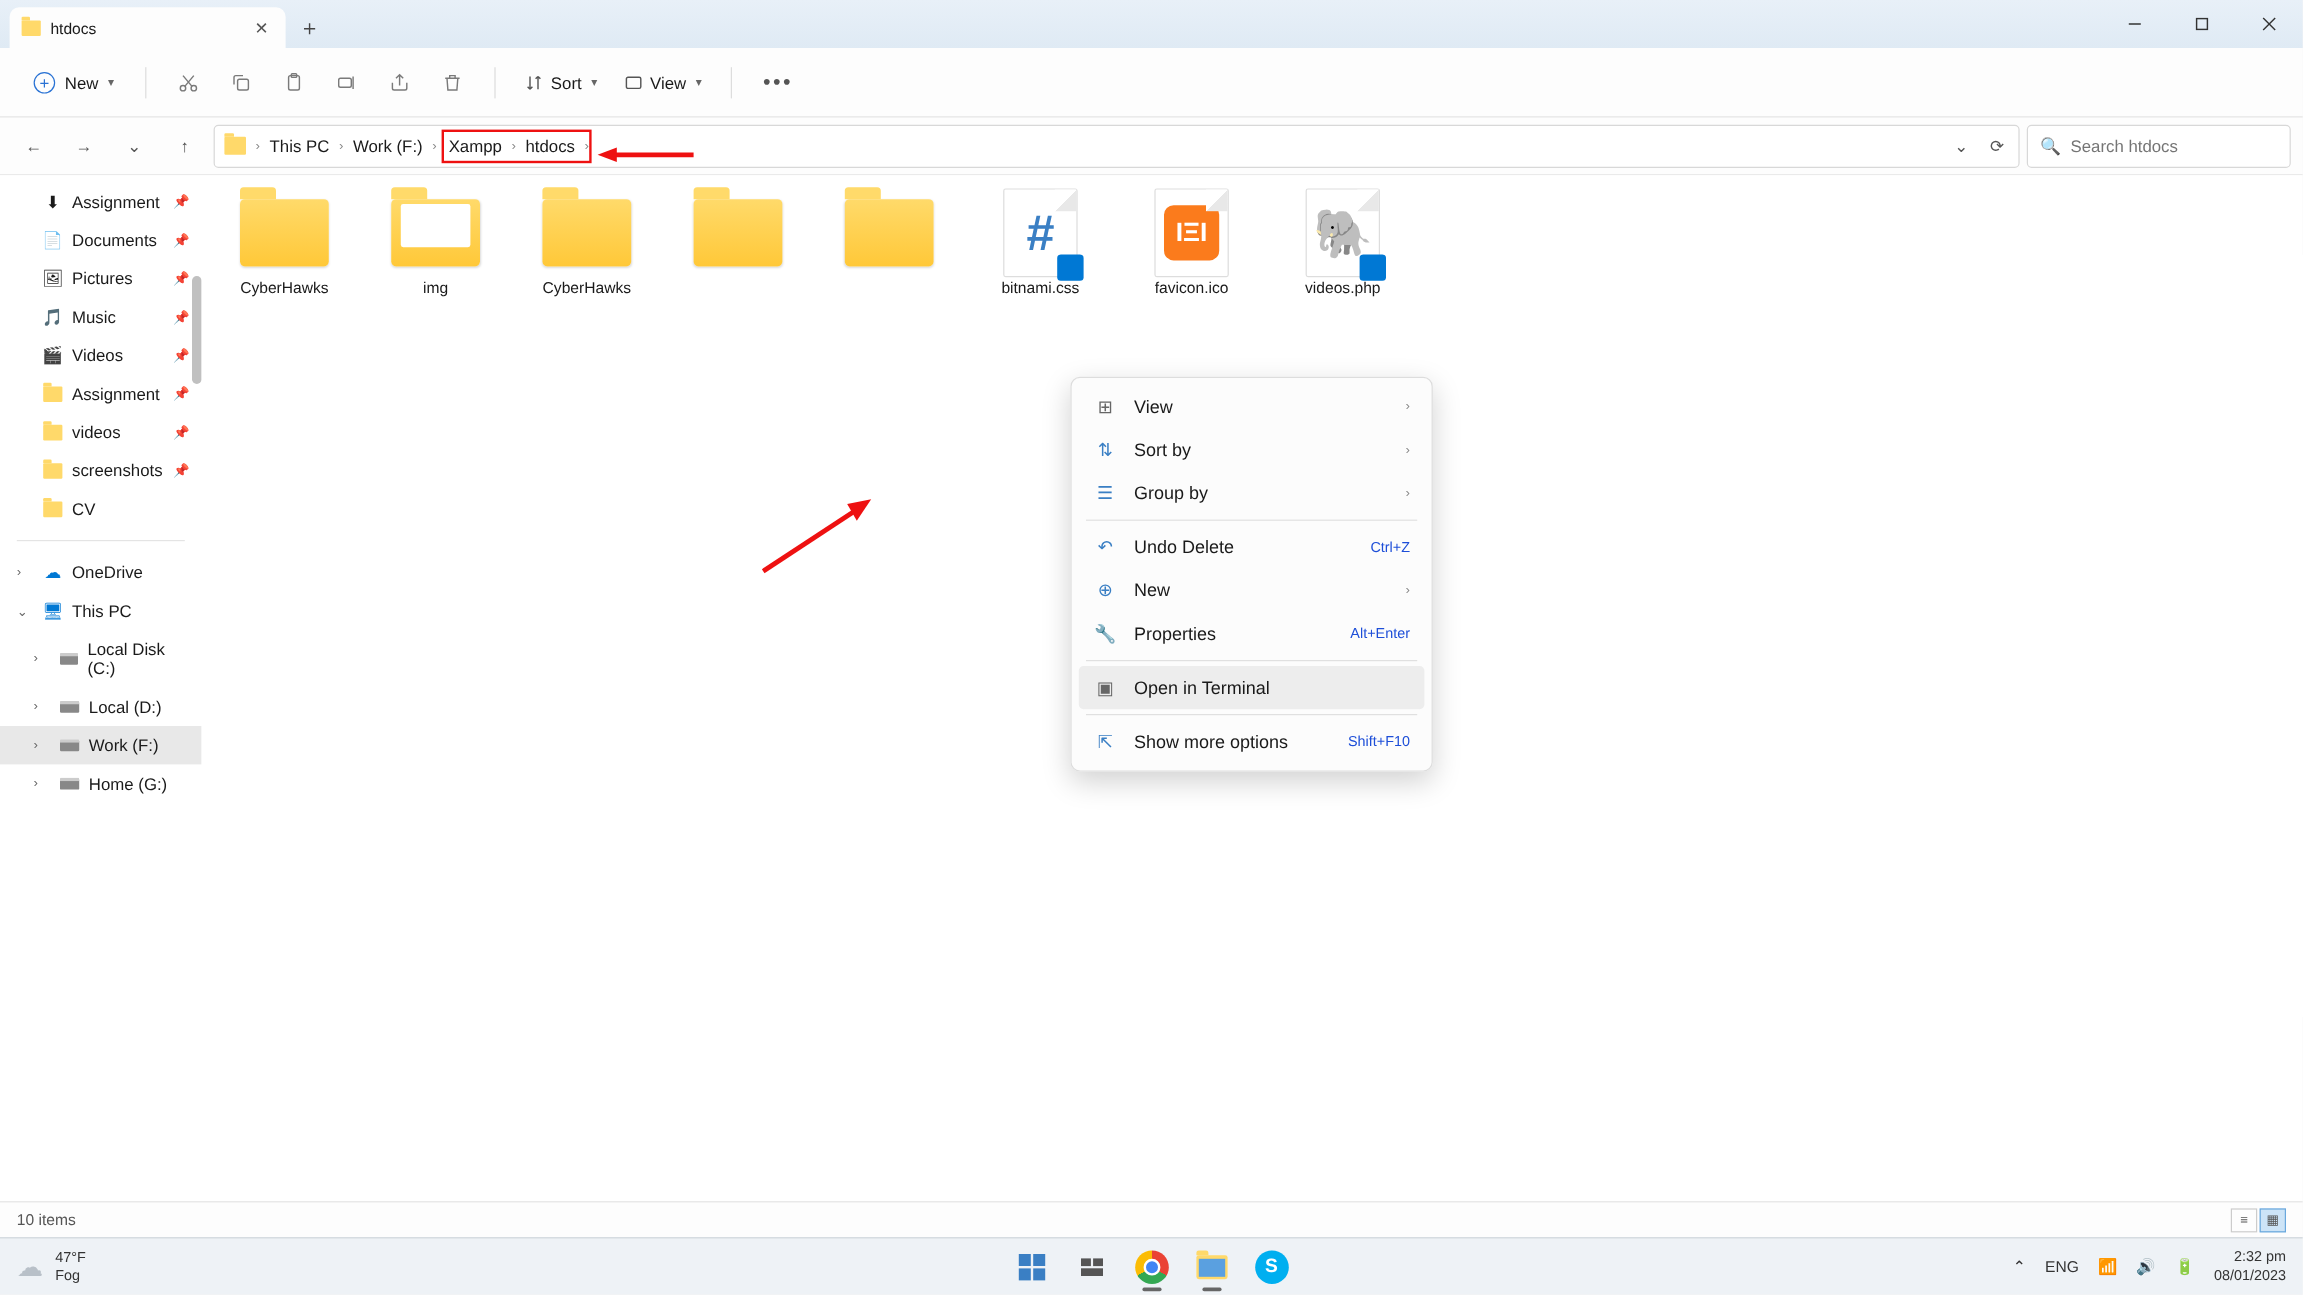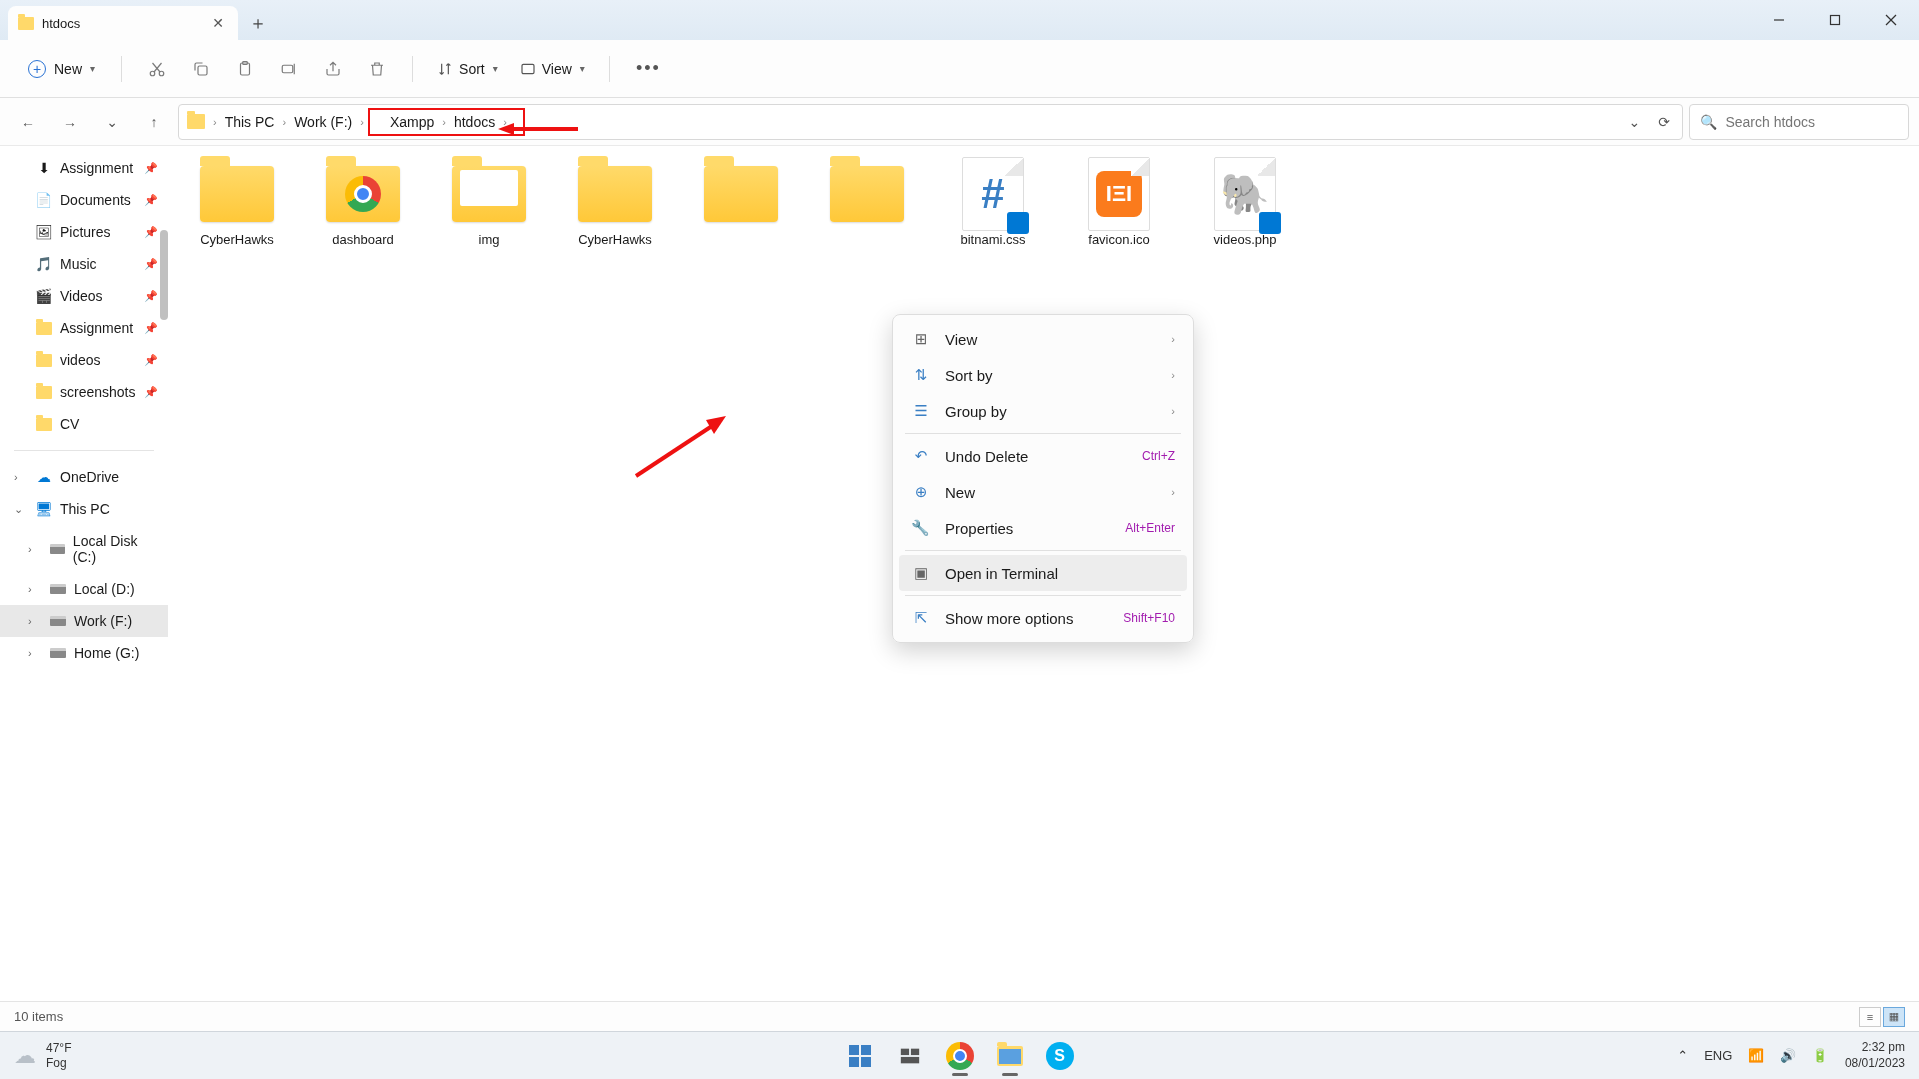--- a/index.html
+++ b/index.html
@@ -29,21 +29,21 @@
   .tb-more { font-size: 18px; letter-spacing: 2px; color: #555; padding: 0 10px; cursor: pointer; }
   
   
   .addr-row { height: 48px; background: #fdfdfd; display: flex; align-items: center; padding: 0 10px; gap: 6px; border-bottom: 1px solid #eaeaea; }
   .nav-btn { width: 36px; height: 36px; display: flex; align-items: center; justify-content: center; color: #555; cursor: pointer; border-radius: 4px; }
   .addr-bar { flex: 1; height: 36px; border: 1px solid #d8d8d8; border-radius: 4px; display: flex; align-items: center; padding: 0 8px; gap: 4px; background: #fff; }
   .addr-folder { width: 18px; height: 15px; background: #ffd96a; border-radius: 1px; margin-right: 4px; position: relative; }
   .addr-folder::before { content: ""; position: absolute; top: -3px; left: 0; width: 8px; height: 3px; background: #ffd96a; border-radius: 1px 1px 0 0; }
   .crumb { padding: 2px 4px; cursor: pointer; font-size: 14px; }
   .crumb-sep { color: #888; font-size: 11px; }
-  .highlight-box { border: 2.5px solid #e11; padding: 2px 16px; display: flex; align-items: center; gap: 4px; }
+  .highlight-box { border: 2.5px solid #e11; padding: 2px 0; display: flex; align-items: center; gap: 4px; }
   .addr-end { margin-left: auto; display: flex; gap: 10px; color: #555; }
   .addr-end span { cursor: pointer; padding: 4px; }
   .search-box { width: 220px; height: 36px; border: 1px solid #d8d8d8; border-radius: 4px; display: flex; align-items: center; padding: 0 10px; gap: 8px; color: #888; background: #fff; }
   .search-box input { border: none; outline: none; flex: 1; font-size: 14px; color: #555; }
   
   
   .main { display: flex; height: calc(100% - 40px - 58px - 48px - 30px - 48px); background: #fff; }
   .sidebar { width: 168px; padding: 6px 0; overflow: hidden; position: relative; }
   .sb-scroll { position: absolute; right: 0; top: 84px; width: 8px; height: 90px; background: #c0c0c0; border-radius: 4px; }
   .sb-item { display: flex; align-items: center; gap: 8px; padding: 8px 10px 8px 36px; cursor: pointer; font-size: 14px; position: relative; }
@@ -78,21 +78,21 @@
   .php-elephant { font-size: 40px; color: #7a5bb5; }
   .item-label { font-size: 13px; text-align: center; word-break: break-word; }
   
   
   .ctx-menu { position: absolute; left: 724px; top: 168px; width: 302px; background: rgba(252,252,252,0.97); border: 1px solid #ddd; border-radius: 8px; box-shadow: 0 8px 24px rgba(0,0,0,.18); padding: 6px; z-index: 100; }
   .ctx-item { display: flex; align-items: center; gap: 14px; padding: 8px 12px; border-radius: 4px; cursor: pointer; font-size: 15px; position: relative; }
   .ctx-item.hover { background: #ededed; }
   .ctx-item .ctx-icon { width: 20px; height: 20px; display: flex; align-items: center; justify-content: center; color: #4a6; }
   .ctx-item .ctx-icon.blue { color: #3a7fc4; }
   .ctx-item .ctx-icon.gray { color: #666; }
-  .ctx-item .ctx-sub { margin-left: auto; color: #a21caf; font-size: 12px; }
+  .ctx-item .ctx-sub { margin-left: auto; color: #1d4ed8; font-size: 12px; }
   .ctx-item .ctx-chev { margin-left: auto; color: #888; font-size: 11px; }
   .ctx-sep { height: 1px; background: #e0e0e0; margin: 4px 6px; }
   
   
   .arrow { position: absolute; z-index: 50; }
   .arrow svg { overflow: visible; }
   
   
   .statusbar { height: 30px; background: #fdfdfd; border-top: 1px solid #e4e4e4; display: flex; align-items: center; padding: 0 14px; font-size: 13px; color: #555; }
   .sb-view-btns { margin-left: auto; display: flex; gap: 2px; }
@@ -319,28 +319,20 @@
   <div class="content">
     <div class="grid" id="file-grid">
         <div class="item">
           <div class="item-icon">
             <div class="folder-lg"></div>
           </div>
           <div class="item-label">CyberHawks</div>
         </div>
         <div class="item">
           <div class="item-icon">
-            <div class="folder-lg">
-              <div class="chrome-badge"></div>
-            </div>
-          </div>
-          <div class="item-label">dashboard</div>
-        </div>
-        <div class="item">
-          <div class="item-icon">
             <div class="folder-lg with-content"></div>
           </div>
           <div class="item-label">img</div>
         </div>
         <div class="item">
           <div class="item-icon">
             <div class="folder-lg"></div>
           </div>
           <div class="item-label">CyberHawks</div>
         </div>

